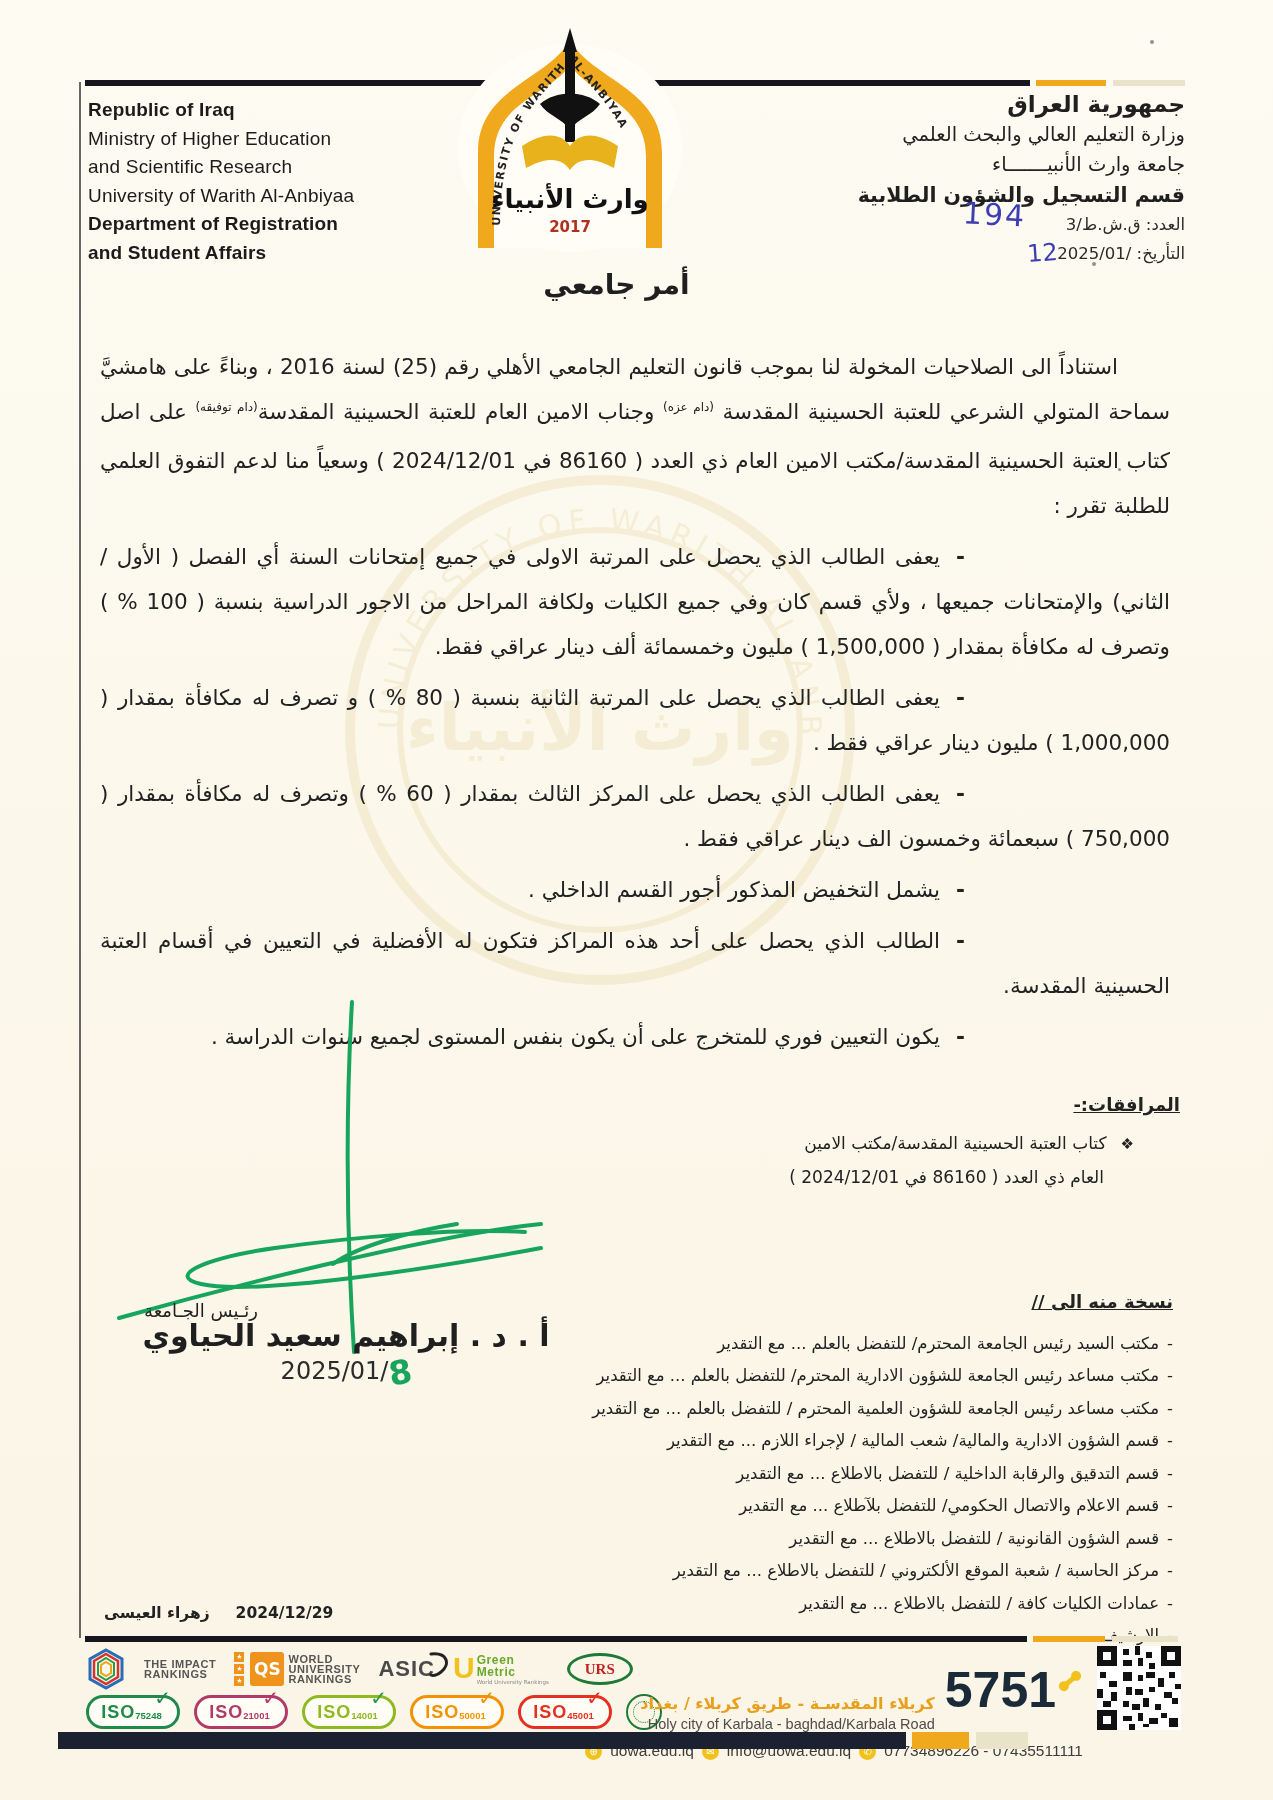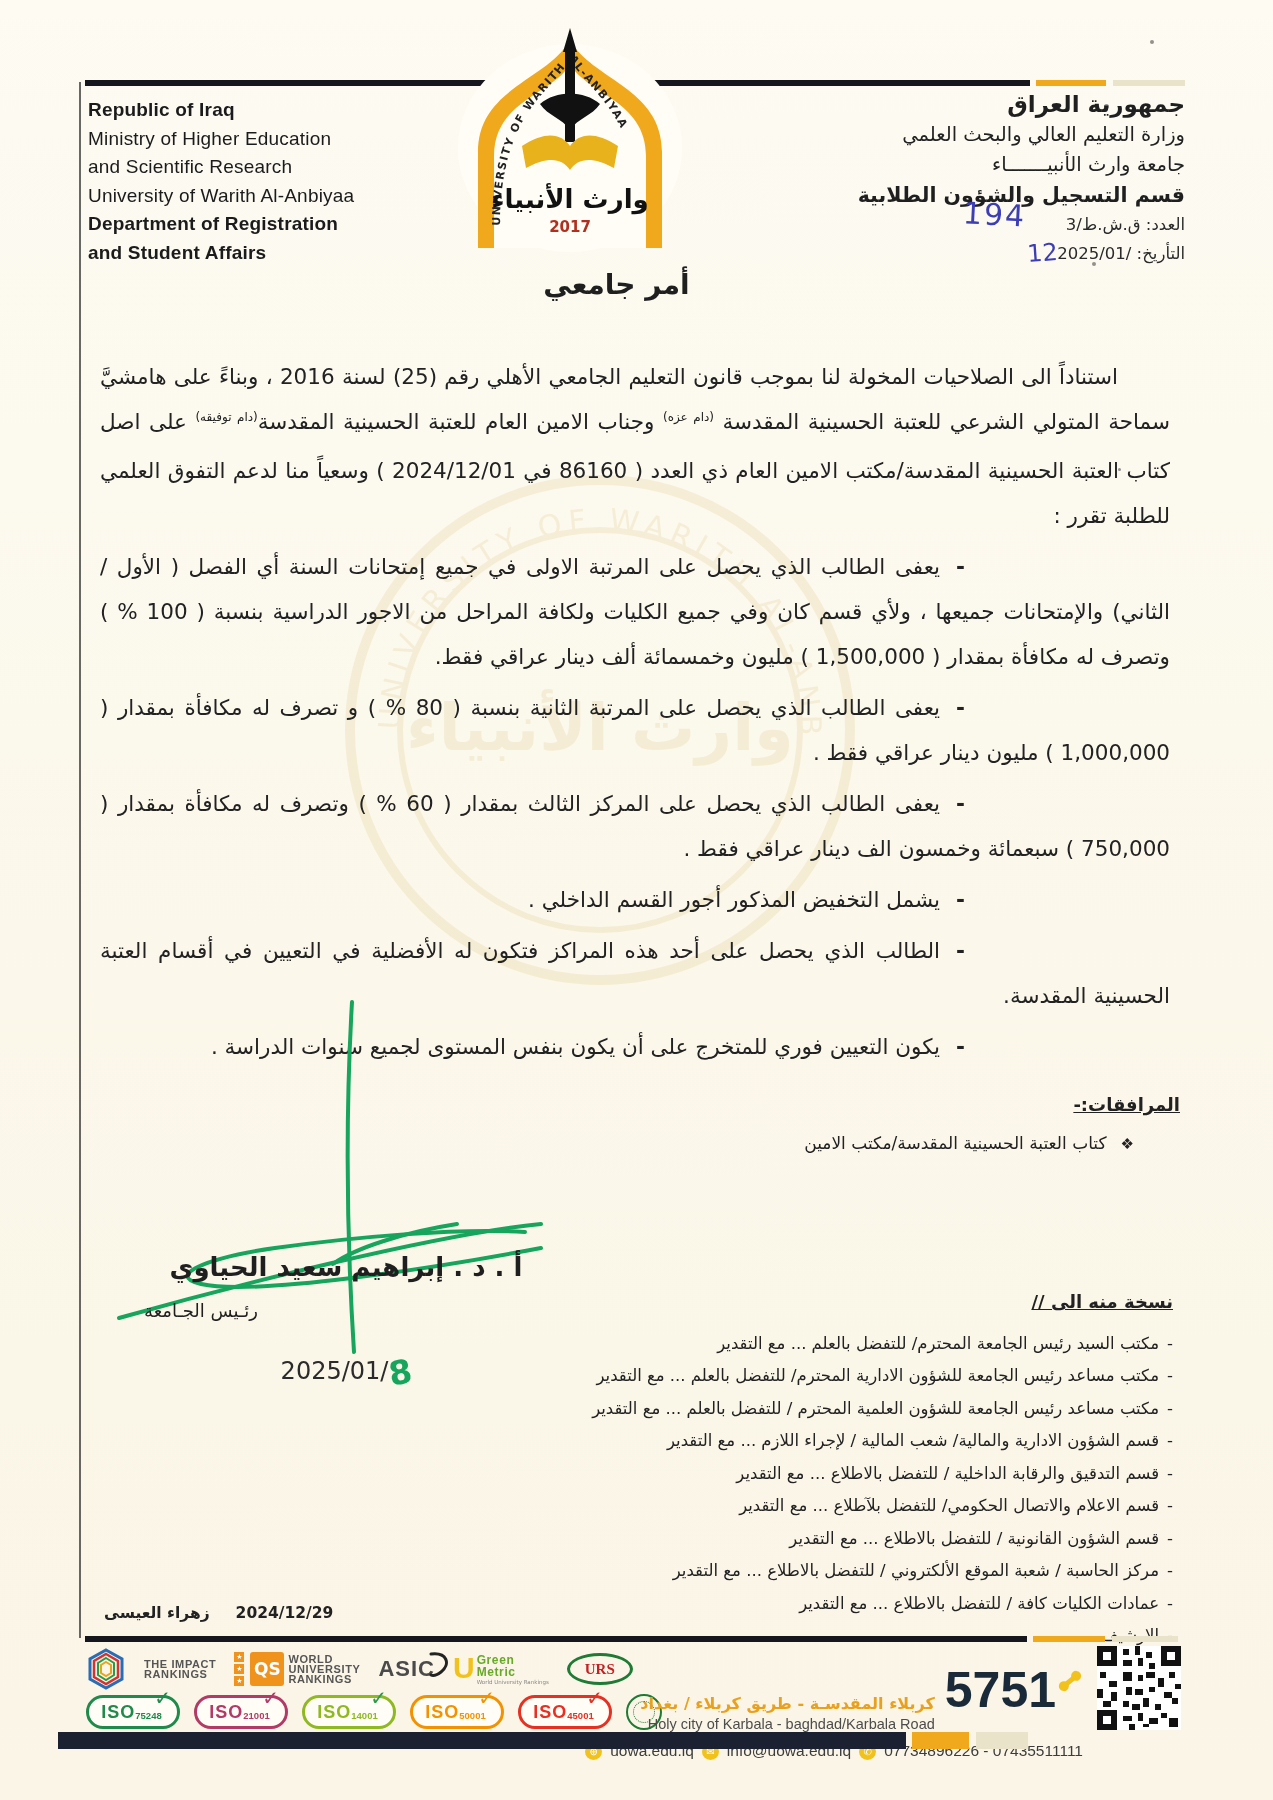--- a/index.html
+++ b/index.html
@@ -28,36 +28,36 @@
   .hand-blue{color:#3d3db4;font-size:30px;font-family:"DejaVu Sans",sans-serif;}
   .hw-194{position:absolute;left:118px;top:-10px;transform:rotate(3deg);letter-spacing:2px;}
   .hw-12{display:inline-block;transform:rotate(-4deg) translateY(2px);font-size:24px;}
   .hand-green{color:#17a45c;}
   
   .logo{left:452px;top:26px;width:236px;height:228px;}
   
   .wm{left:290px;top:420px;width:620px;height:620px;opacity:.13;pointer-events:none;}
   
   .title{left:0;right:40px;top:268px;text-align:center;font-size:28px;font-weight:bold;direction:rtl;}
-  .body-txt{left:100px;top:354px;width:1070px;direction:rtl;text-align:justify;font-size:21.5px;line-height:45px;color:#222;}
+  .body-txt{left:100px;top:344px;width:1070px;direction:rtl;text-align:justify;font-size:21.5px;line-height:45px;color:#222;}
   .body-txt p{margin:0 0 6px 0;}
   .body-txt .intro{text-indent:52px;}
   .body-txt .bullet{text-indent:205px;}
   .body-txt .dash{font-weight:bold;margin-left:16px;}
   .sup{font-size:12px;position:relative;top:-8px;}
   
   .attach{right:93px;top:1088px;width:520px;direction:rtl;text-align:right;font-size:17px;line-height:33px;color:#222;}
   .attach .hd{font-weight:bold;font-size:18px;text-decoration:underline;margin-bottom:6px;}
   .attach .item{padding-right:46px;}
   .attach .dia{margin-left:14px;font-size:15px;}
   .attach .ln2{padding-right:76px;}
   
   .sig-svg{left:105px;top:996px;width:442px;height:362px;pointer-events:none;}
   .sig-svg path{fill:none;stroke:#17a45c;stroke-width:4;stroke-linecap:round;}
-  .sig-name{left:128px;top:1252px;width:436px;text-align:center;font-size:26px;font-weight:bold;direction:rtl;}
+  .sig-name{left:128px;top:1318px;width:436px;text-align:center;font-size:30px;font-weight:bold;direction:rtl;}
   .sig-title{left:144px;top:1300px;width:436px;text-align:left;font-size:18px;direction:rtl;letter-spacing:1px;}
   .sig-date{left:128px;top:1348px;width:436px;text-align:center;font-size:24px;color:#2b2b2b;}
   .hw-8{display:inline-block;font-size:33px;transform:rotate(-10deg) translateY(5px);font-weight:bold;}
   
   .dist{right:100px;top:1286px;width:660px;direction:rtl;text-align:right;font-size:16.5px;line-height:32.5px;color:#222;}
   .dist .hd{font-weight:bold;font-size:18px;text-decoration:underline;margin-bottom:9px;}
   .dist .dash{margin-left:8px;}
   
   .note{left:104px;top:1604px;font-size:15.5px;color:#222;display:flex;gap:26px;font-weight:bold;}
   
@@ -170,20 +170,21 @@
     <p class="bullet"><span class="dash">-</span><span>يعفى الطالب الذي يحصل على المرتبة الثانية  بنسبة ( 80 % ) و تصرف له مكافأة بمقدار ( 1,000,000 ) مليون دينار عراقي فقط .</span></p>
     <p class="bullet"><span class="dash">-</span><span>يعفى الطالب الذي يحصل على المركز الثالث بمقدار ( 60 % ) وتصرف له مكافأة بمقدار ( 750,000 ) سبعمائة وخمسون الف دينار عراقي فقط .</span></p>
     <p class="bullet"><span class="dash">-</span><span>يشمل التخفيض المذكور أجور القسم الداخلي .</span></p>
     <p class="bullet"><span class="dash">-</span><span>الطالب الذي يحصل على أحد هذه المراكز فتكون له الأفضلية في التعيين في أقسام العتبة الحسينية المقدسة.</span></p>
     <p class="bullet"><span class="dash">-</span><span>يكون التعيين فوري للمتخرج على أن يكون  بنفس المستوى لجميع سنوات الدراسة .</span></p>
   </div>
 
   <div class="abs attach">
     <div class="hd">المرافقات:-</div>
     <div class="item"><span class="dia">❖</span><span>كتاب العتبة الحسينية المقدسة/مكتب الامين</span></div>
+    <div class="item ln2">العام ذي العدد ( 86160 في 2024/12/01 )</div>
   </div>
 
   <svg class="abs sig-svg" viewBox="0 0 442 362">
     <path d="M14 322 C 120 292, 330 238, 436 228"></path>
     <path d="M436 252 C 330 272, 150 300, 96 288 C 60 280, 100 262, 170 252 C 250 241, 350 232, 420 236"></path>
     <path d="M247 6 C 241 110, 241 230, 249 356"></path>
     <path d="M352 228 C 300 236, 250 252, 228 268"></path>
   </svg>
   <div class="abs sig-name">أ . د . إبراهيم سعيد الحياوي</div>
   <div class="abs sig-title">رئـيس الجـامعة</div>

